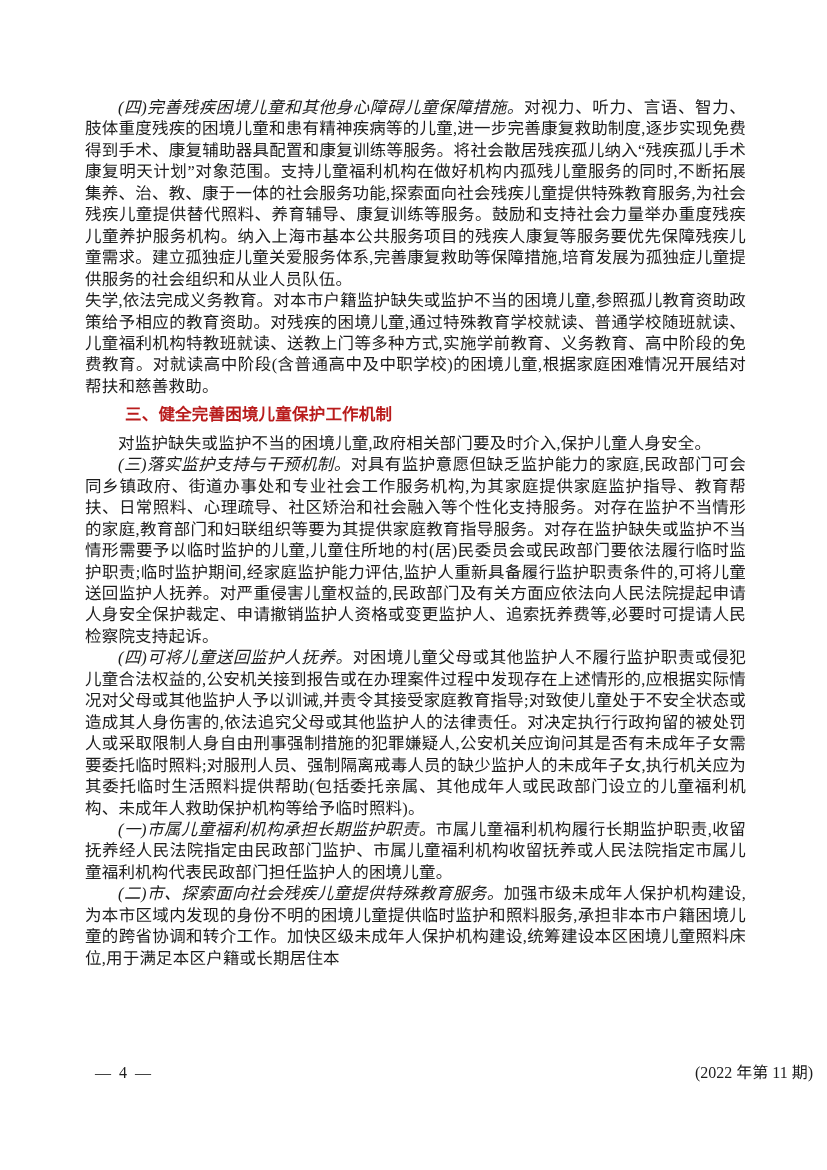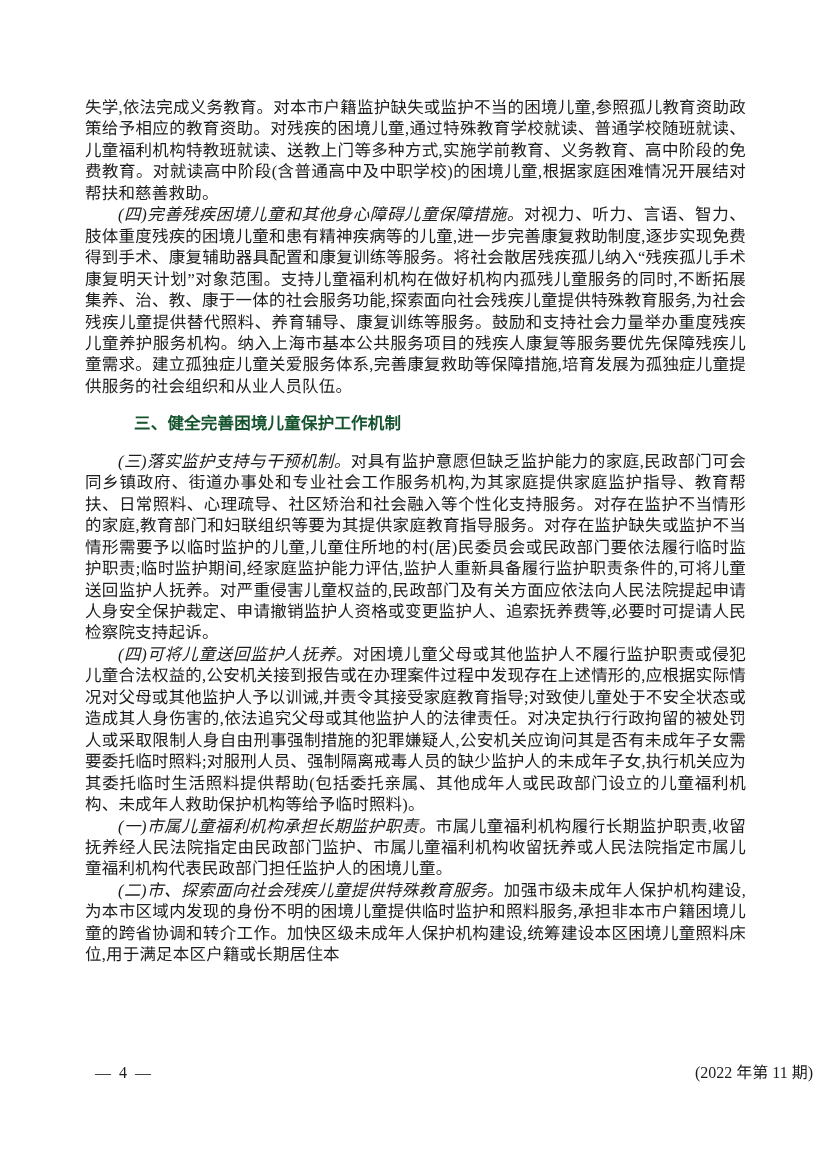--- a/index.html
+++ b/index.html
@@ -29,28 +29,28 @@
   }
   .text-block p.para {
     margin: 0;
     padding: 0;
     text-indent: 2em;
   }
   .text-block p.para.no-indent {
     text-indent: 0;
   }
   .text-block h2.heading {
-    margin: 16px;
+    margin: 7px;
     padding: 0;
     font-size: 16.5px;
     line-height: 21.45px;
     font-weight: bold;
     text-indent: 2em;
     font-family: "Liberation Sans", "DejaVu Sans", sans-serif;
-    color: #14532d;
+    color: #b91c1c;
   }
   .text-block .lead {
     font-style: italic;   
     font-weight: normal;
   }
   .footer {
     position: absolute;
     left: 0;
     right: 0;
     top: 1061px;
@@ -71,23 +71,24 @@
     right: 14px;
     text-align: right;
   }
 </style>
 </head>
 <body>
 
 <div class="page">
 
   <main class="text-block">
+      <p class="para"><em class="lead">(四)完善残疾困境儿童和其他身心障碍儿童保障措施。</em>对视力、听力、言语、智力、肢体重度残疾的困境儿童和患有精神疾病等的儿童,进一步完善康复救助制度,逐步实现免费得到手术、康复辅助器具配置和康复训练等服务。将社会散居残疾孤儿纳入“残疾孤儿手术康复明天计划”对象范围。支持儿童福利机构在做好机构内孤残儿童服务的同时,不断拓展集养、治、教、康于一体的社会服务功能,探索面向社会残疾儿童提供特殊教育服务,为社会残疾儿童提供替代照料、养育辅导、康复训练等服务。鼓励和支持社会力量举办重度残疾儿童养护服务机构。纳入上海市基本公共服务项目的残疾人康复等服务要优先保障残疾儿童需求。建立孤独症儿童关爱服务体系,完善康复救助等保障措施,培育发展为孤独症儿童提供服务的社会组织和从业人员队伍。</p>
       <p class="para no-indent">失学,依法完成义务教育。对本市户籍监护缺失或监护不当的困境儿童,参照孤儿教育资助政策给予相应的教育资助。对残疾的困境儿童,通过特殊教育学校就读、普通学校随班就读、儿童福利机构特教班就读、送教上门等多种方式,实施学前教育、义务教育、高中阶段的免费教育。对就读高中阶段(含普通高中及中职学校)的困境儿童,根据家庭困难情况开展结对帮扶和慈善救助。</p>
-      <p class="para"><em class="lead">(四)完善残疾困境儿童和其他身心障碍儿童保障措施。</em>对视力、听力、言语、智力、肢体重度残疾的困境儿童和患有精神疾病等的儿童,进一步完善康复救助制度,逐步实现免费得到手术、康复辅助器具配置和康复训练等服务。将社会散居残疾孤儿纳入“残疾孤儿手术康复明天计划”对象范围。支持儿童福利机构在做好机构内孤残儿童服务的同时,不断拓展集养、治、教、康于一体的社会服务功能,探索面向社会残疾儿童提供特殊教育服务,为社会残疾儿童提供替代照料、养育辅导、康复训练等服务。鼓励和支持社会力量举办重度残疾儿童养护服务机构。纳入上海市基本公共服务项目的残疾人康复等服务要优先保障残疾儿童需求。建立孤独症儿童关爱服务体系,完善康复救助等保障措施,培育发展为孤独症儿童提供服务的社会组织和从业人员队伍。</p>
       <h2 class="heading">三、健全完善困境儿童保护工作机制</h2>
+      <p class="para">对监护缺失或监护不当的困境儿童,政府相关部门要及时介入,保护儿童人身安全。</p>
       <p class="para"><em class="lead">(三)落实监护支持与干预机制。</em>对具有监护意愿但缺乏监护能力的家庭,民政部门可会同乡镇政府、街道办事处和专业社会工作服务机构,为其家庭提供家庭监护指导、教育帮扶、日常照料、心理疏导、社区矫治和社会融入等个性化支持服务。对存在监护不当情形的家庭,教育部门和妇联组织等要为其提供家庭教育指导服务。对存在监护缺失或监护不当情形需要予以临时监护的儿童,儿童住所地的村(居)民委员会或民政部门要依法履行临时监护职责;临时监护期间,经家庭监护能力评估,监护人重新具备履行监护职责条件的,可将儿童送回监护人抚养。对严重侵害儿童权益的,民政部门及有关方面应依法向人民法院提起申请人身安全保护裁定、申请撤销监护人资格或变更监护人、追索抚养费等,必要时可提请人民检察院支持起诉。</p>
       <p class="para"><em class="lead">(四)可将儿童送回监护人抚养。</em>对困境儿童父母或其他监护人不履行监护职责或侵犯儿童合法权益的,公安机关接到报告或在办理案件过程中发现存在上述情形的,应根据实际情况对父母或其他监护人予以训诫,并责令其接受家庭教育指导;对致使儿童处于不安全状态或造成其人身伤害的,依法追究父母或其他监护人的法律责任。对决定执行行政拘留的被处罚人或采取限制人身自由刑事强制措施的犯罪嫌疑人,公安机关应询问其是否有未成年子女需要委托临时照料;对服刑人员、强制隔离戒毒人员的缺少监护人的未成年子女,执行机关应为其委托临时生活照料提供帮助(包括委托亲属、其他成年人或民政部门设立的儿童福利机构、未成年人救助保护机构等给予临时照料)。</p>
       <p class="para"><em class="lead">(一)市属儿童福利机构承担长期监护职责。</em>市属儿童福利机构履行长期监护职责,收留抚养经人民法院指定由民政部门监护、市属儿童福利机构收留抚养或人民法院指定市属儿童福利机构代表民政部门担任监护人的困境儿童。</p>
       <p class="para"><em class="lead">(二)市、探索面向社会残疾儿童提供特殊教育服务。</em>加强市级未成年人保护机构建设,为本市区域内发现的身份不明的困境儿童提供临时监护和照料服务,承担非本市户籍困境儿童的跨省协调和转介工作。加快区级未成年人保护机构建设,统筹建设本区困境儿童照料床位,用于满足本区户籍或长期居住本</p>
     </main>
 
   <div class="footer">
     <span class="page-number">— 4 —</span>
     <span class="issue">(2022 年第 11 期)</span>
   </div>

